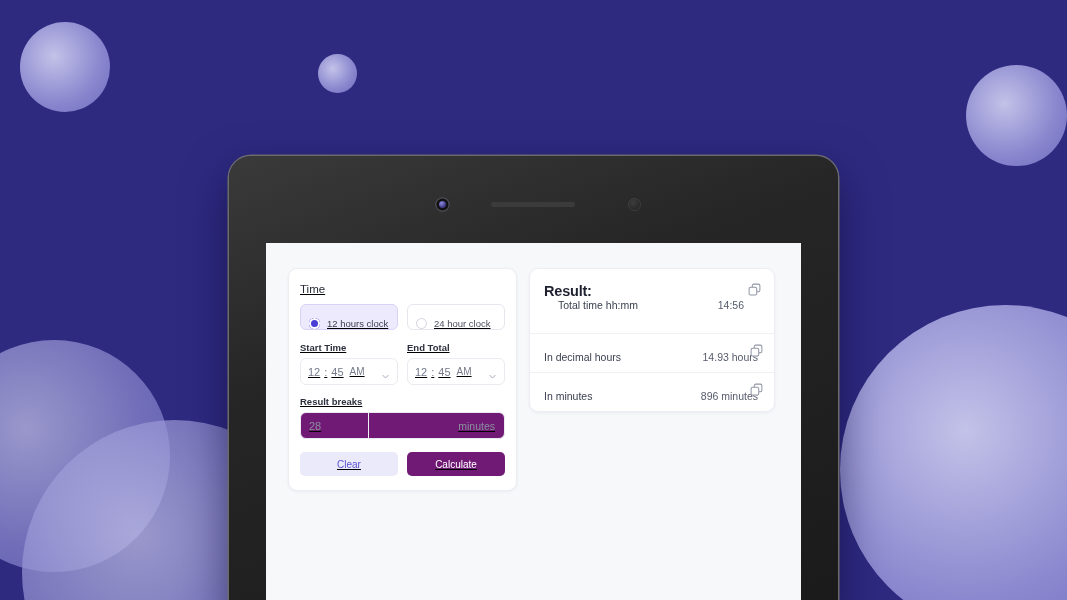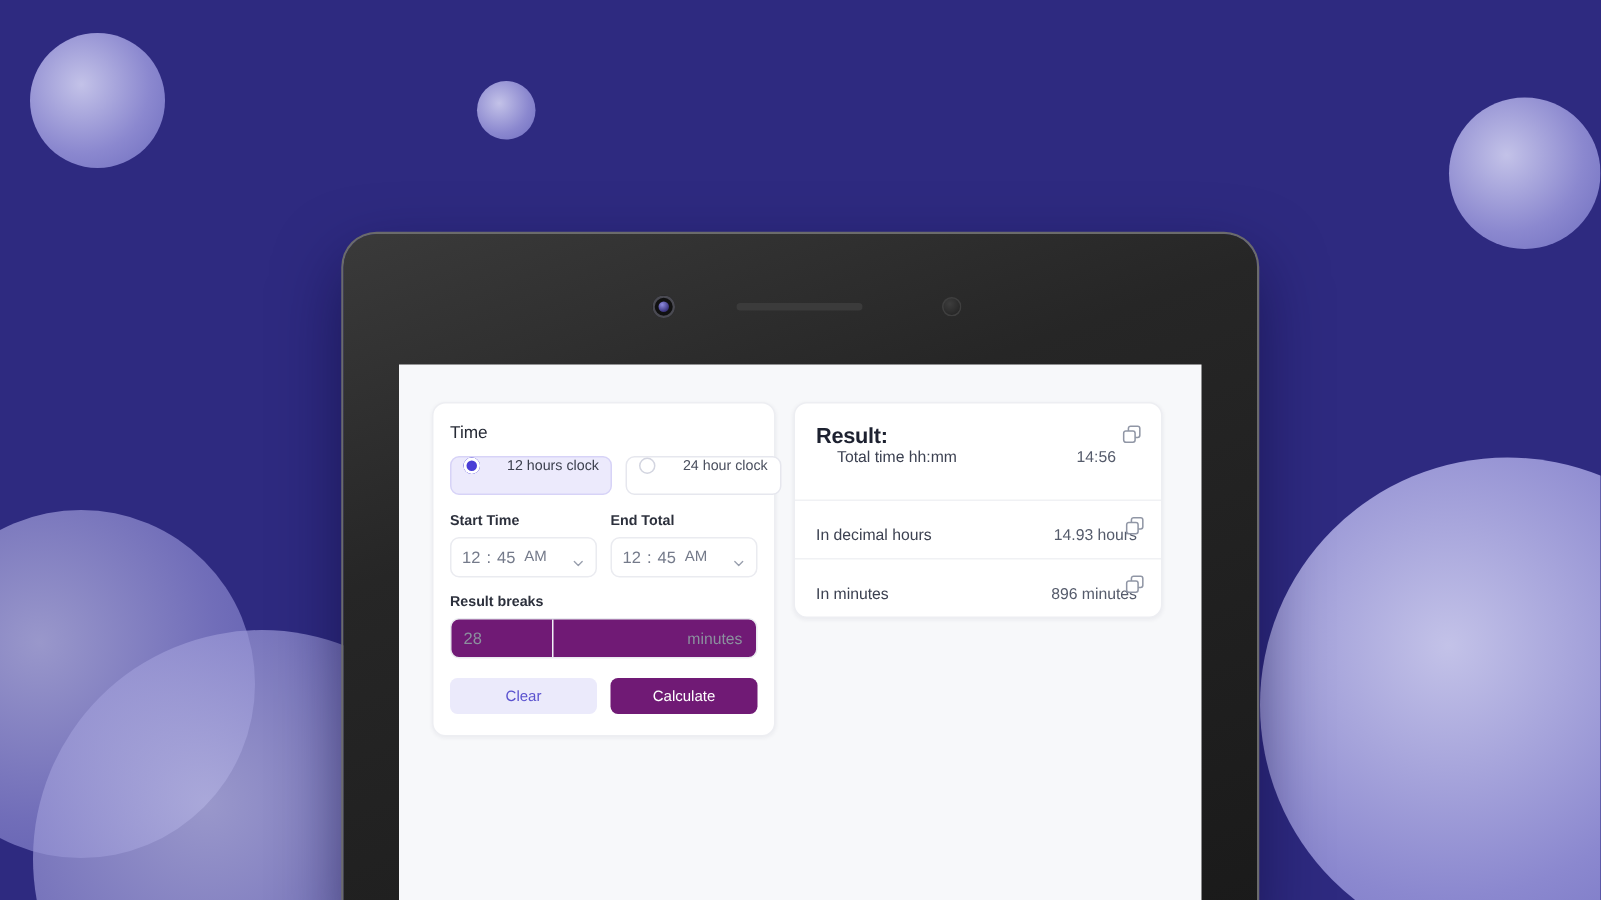--- a/index.html
+++ b/index.html
@@ -131,20 +131,21 @@
     background: #ffffff;
     border: 1px solid #edeef2;
     border-radius: 9px;
     box-shadow: 0 1px 3px rgba(28, 28, 60, 0.06);
   }
 
   
   .form-card {
     width: 229px;
     padding: 14px 11px 14px;
+    text-decoration: underline;
   }
 
   .section-title {
     font-size: 11.5px;
     color: #262a35;
     margin-bottom: 9px;
   }
 
   .clock-options {
     display: flex;
@@ -152,22 +153,22 @@
     margin-bottom: 12px;
   }
 
   .clock-option {
     flex: 1;
     height: 26px;
     border-radius: 6px;
     border: 1px solid #e6e7ee;
     background: #ffffff;
     display: flex;
-    align-items: flex-start;
-    gap: 18px;
+    align-items: flex-end;
+    gap: 7px;
     padding: 0 8px;
     cursor: pointer;
   }
   .clock-option.selected {
     background: #eceafc;
     border-color: #d7d3f7;
   }
 
   .radio {
     width: 11px;

